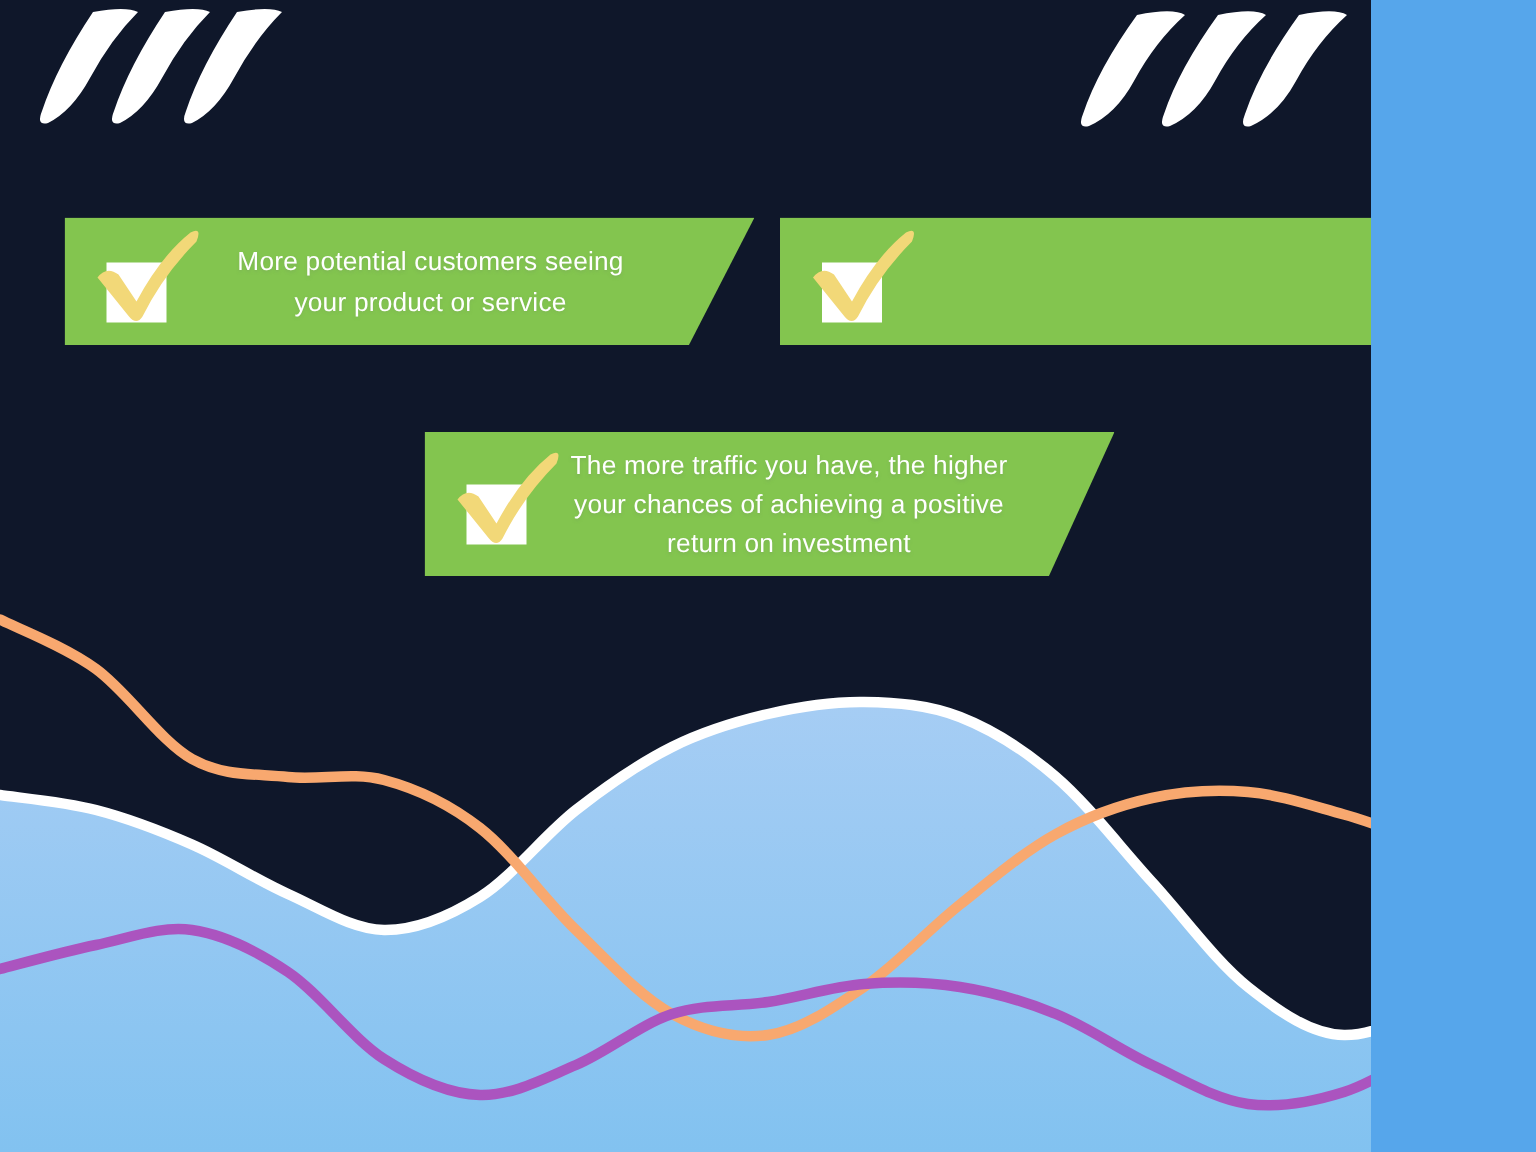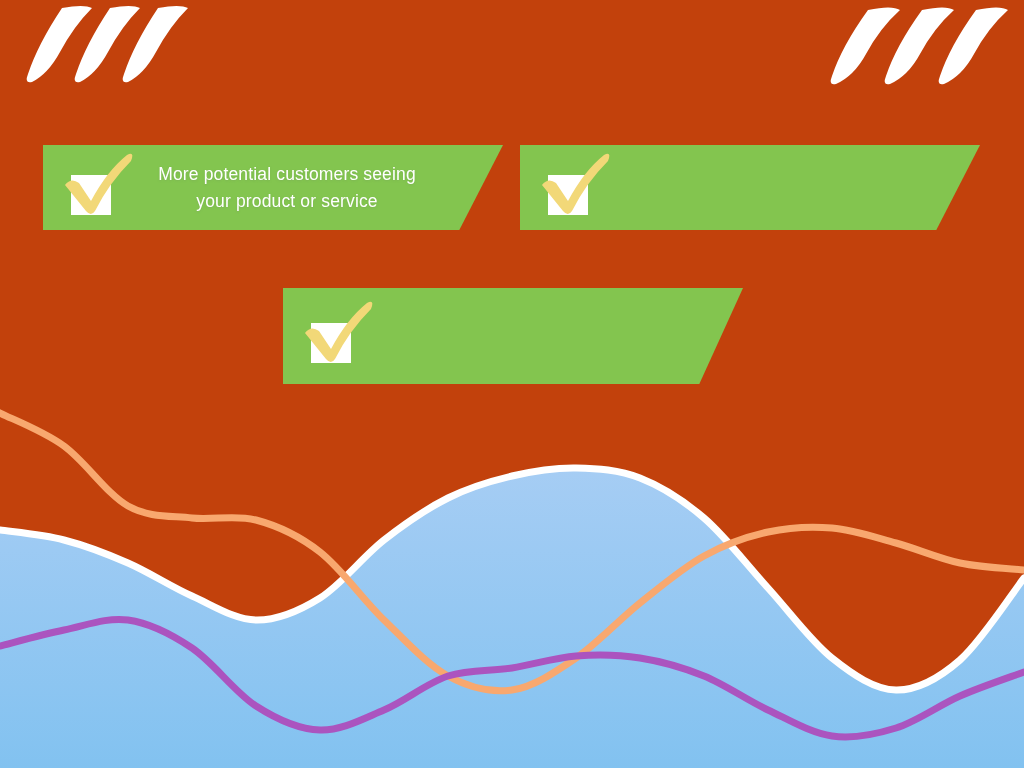--- a/index.html
+++ b/index.html
@@ -8,23 +8,23 @@
   }
   body {
     width: 1024px;
     height: 768px;
     overflow: hidden;
     font-family: "Liberation Sans", sans-serif;
     background: #56a6eb;
   }
   #slide {
     position: relative;
-    width: 1024px;
+    width: 914px;
     height: 768px;
-    background: #c2410c;
+    background: #0f172a;
     overflow: hidden;
   }
 
   
   .slashes {
     position: absolute;
     top: 0;
     height: 90px;
     pointer-events: none;
   }
@@ -150,20 +150,23 @@
   </div>
 
   <div class="banner" id="banner-3">
     <div class="banner-shape"></div>
     <div class="check">
       <svg width="62" height="62" viewBox="0 0 62 62">
         <rect x="10" y="18" width="40" height="40" fill="#ffffff"></rect>
         <path d="M4 28 Q10 20 18 26 L30 44 Q46 14 66 -2 Q74 -6 70 4 Q48 26 34 54 Q30 60 25 54 Z" fill="#f2d878"></path>
       </svg>
     </div>
+    <div class="btext">The more traffic you have, the higher
+your chances of achieving a positive
+return on investment</div>
   </div>
 
   <div id="waves">
     <svg viewBox="0 0 1024 360" preserveAspectRatio="none">
       <defs>
         <linearGradient id="areaGrad" x1="0" y1="0" x2="0" y2="1">
           <stop offset="0%" stop-color="#a6cdf4"></stop>
           <stop offset="100%" stop-color="#82c2f0"></stop>
         </linearGradient>
       </defs>

